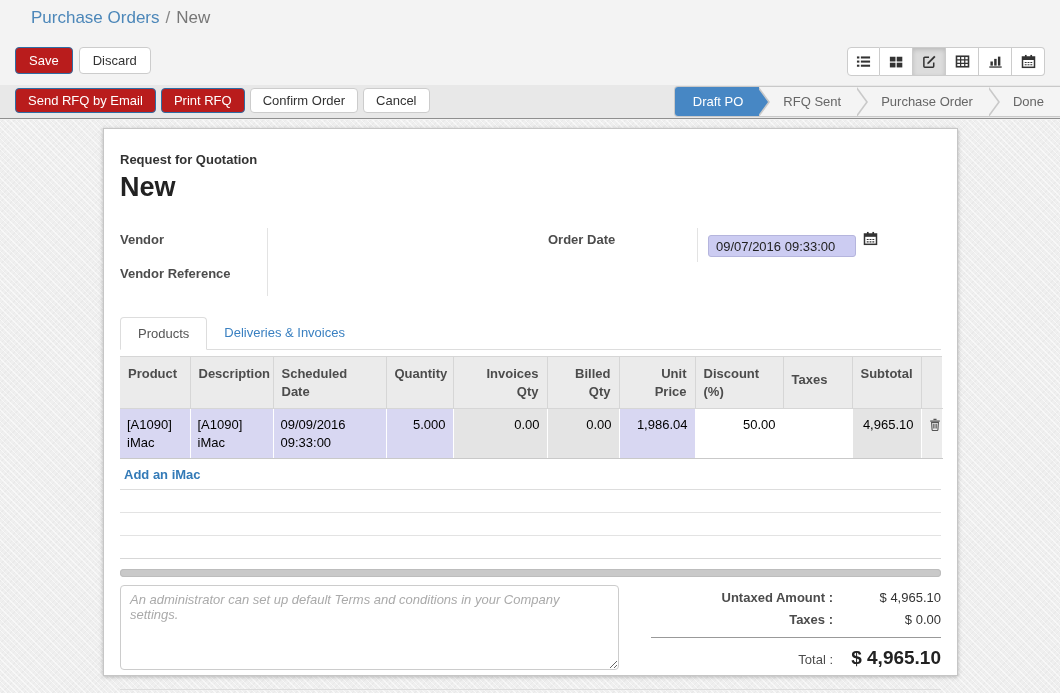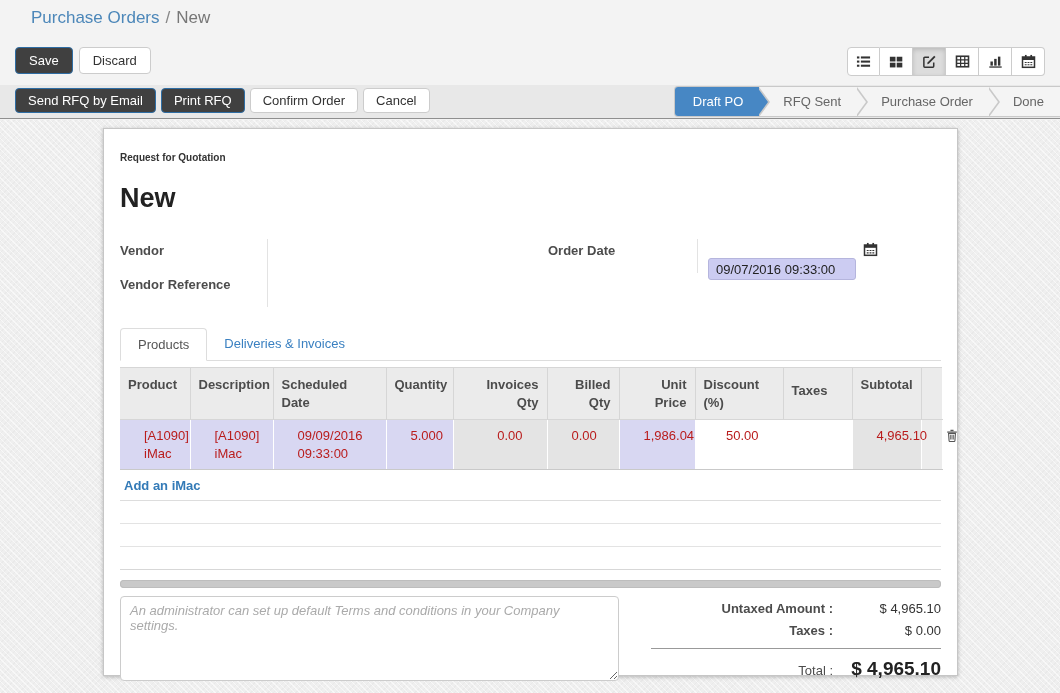--- a/index.html
+++ b/index.html
@@ -10,21 +10,21 @@
   .breadcrumb { position:absolute; top:8px; left:31px; font-size:17px; }
   .breadcrumb .bc-parent { color:#4c87b9; cursor:pointer; }
   .breadcrumb .bc-sep { color:#888; margin:0 6px; }
   .breadcrumb .bc-current { color:#777; }
 
   
   .toolbar { position:absolute; top:47px; left:15px; display:flex; gap:6px; }
   .btn { display:inline-flex; align-items:center; justify-content:center;
          font-size:13px; padding:5px 13px; border-radius:4px; border:1px solid #ccc;
          background:#fff; color:#333; cursor:pointer; white-space:nowrap; }
-  .btn-primary { background:#404040; border-color:#2e6da4; color:#fff; }
+  .btn-primary { background:#b91c1c; border-color:#2e6da4; color:#fff; }
 
   .view-switcher { position:absolute; top:47px; right:15px; display:flex; }
   .vs-btn { width:33px; height:29px; background:#fff; border:1px solid #ccc; border-left:none;
             display:flex; align-items:center; justify-content:center; cursor:pointer; }
   .vs-btn:first-child { border-left:1px solid #ccc; border-radius:4px 0 0 4px; }
   .vs-btn:last-child { border-radius:0 4px 4px 0; }
   .vs-btn.active { background:#dcdcdc; box-shadow:inset 0 2px 4px rgba(0,0,0,.15); }
   .vs-btn svg { display:block; }
 
   
@@ -49,21 +49,21 @@
 
   
   .content { position:absolute; top:120px; left:0; width:1060px; height:573px;
              background-color:#efefef;
              background-image:
                repeating-linear-gradient(45deg, rgba(255,255,255,.55) 0 1px, transparent 1px 4px),
                repeating-linear-gradient(-45deg, rgba(0,0,0,.025) 0 1px, transparent 1px 4px); }
   .sheet { position:absolute; left:103px; top:8px; width:855px; height:548px; background:#fff;
            border:1px solid #c6c6c6; box-shadow:0 1px 4px rgba(0,0,0,.25); padding:14px 16px; }
 
-  .sheet-subtitle { font-size:10px; font-weight:bold; color:#333; margin:9px 0 20px; }
+  .sheet-subtitle { font-size:13px; font-weight:bold; color:#333; margin:9px 0 5px; }
   .sheet-title { font-size:27px; font-weight:bold; color:#222; margin:0 0 25px; }
 
   
   .fields-row { display:flex; align-items:flex-start; }
   .fgroup { display:flex; }
   .fgroup-left { width:428px; }
   .label-col { width:148px; border-right:1px solid #e3e3e3; padding-right:20px; }
   .label-col.right { width:150px; }
   .flabel { height:34px; padding-top:4px; font-size:13px; font-weight:bold; color:#4c4c4c; }
   .field-col { padding-left:10px; }
@@ -71,39 +71,39 @@
 
   .select-box { width:232px; height:24px; background:#ccccf2; border:1px solid #b5b5dd; border-radius:2px;
                 display:flex; align-items:center; justify-content:space-between; padding:0 7px;
                 font-size:13px; color:#222; cursor:pointer; }
   .caret { font-size:9px; color:#222; }
   .ext-link { margin-top:2px; cursor:pointer; }
 
   .text-input { width:238px; height:26px; border:1px solid #ccc; border-radius:4px; padding:0 8px;
                 font-size:13px; font-family:inherit; color:#333; background:#fff; }
   .date-input { width:148px; height:22px; border:1px solid #b5b5dd; border-radius:3px; background:#ccccf2;
-                font-size:13px; font-family:inherit; color:#222; padding:0 7px; margin-top:19px; }
+                font-size:13px; font-family:inherit; color:#222; padding:0 7px; margin-top:7px; }
   .cal-icon { margin-top:3px; cursor:pointer; }
 
   
   .tabs { margin-top:21px; display:flex; border-bottom:1px solid #ddd; }
   .tab { font-size:13px; padding:8px 17px; cursor:pointer; }
   .tab.active { background:#fff; color:#555; border:1px solid #ddd; border-bottom:1px solid #fff;
                 margin-bottom:-1px; border-radius:4px 4px 0 0; }
   .tab.link { color:#3a80c1; }
 
   
   table.lines { width:100%; border-collapse:collapse; table-layout:fixed; margin-top:6px; font-size:13px; }
   .lines th { background:#ebebeb; font-weight:bold; color:#4c4c4c; text-align:left; vertical-align:top;
               padding:8px 8px 5px; border:1px solid #d6d6d6; border-left:none; line-height:1.35; height:52px; }
   .lines th:last-child { border-right:none; }
   .lines th.num { text-align:right; }
   .lines th.vmid { vertical-align:middle; padding-bottom:14px; }
-  .lines td { padding:7px 24px; vertical-align:top; line-height:1.35; border-bottom:1px solid #c9c9c9;
-              border-right:1px solid #fff; color:#b91c1c; }
+  .lines td { padding:7px 7px; vertical-align:top; line-height:1.35; border-bottom:1px solid #c9c9c9;
+              border-right:1px solid #fff; color:#000000; }
   .lines td.num { text-align:right; }
   .lines td.req { background:#d8d7f2; }
   .lines td.ro  { background:#e4e4e4; }
   .lines td.trash-cell { background:#ececec; text-align:center; padding-top:9px; cursor:pointer; }
 
   .add-item { padding:8px 4px 7px; font-size:13px; font-weight:bold; color:#337ab7;
               border-bottom:1px solid #ddd; cursor:pointer; }
   .empty-line { height:23px; border-bottom:1px solid #e3e3e3; }
   .empty-line.last { border-bottom:1px solid #d7d7d7; }
 

